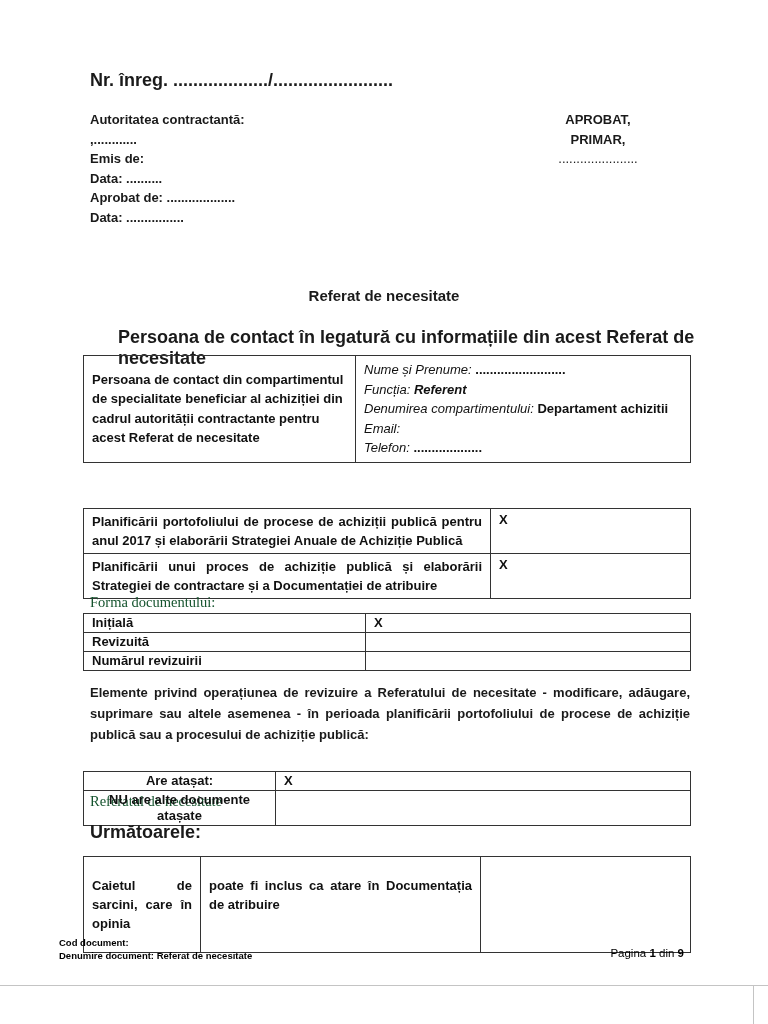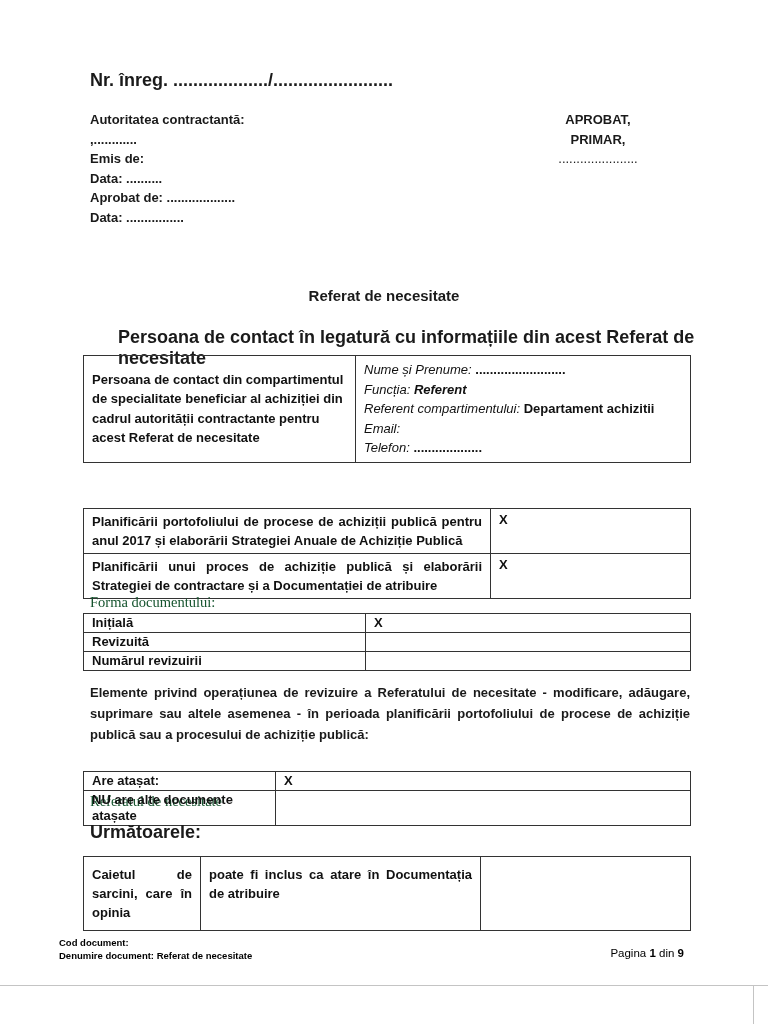--- a/index.html
+++ b/index.html
@@ -30,25 +30,25 @@
 
   .t-destinate { width: 607px; }
   .t-destinate td.txt { width: 407px; padding: 3px 8px; font-weight: 700; line-height: 19px; text-align: justify; }
   .t-destinate td.mark { width: 200px; padding: 3px 8px; font-weight: 700; }
 
   .t-forma { width: 607px; }
   .t-forma td.lbl { width: 282px; padding: 1px 8px; font-weight: 700; line-height: 16px; }
   .t-forma td.mark { width: 325px; padding: 1px 8px; font-weight: 700; line-height: 16px; }
 
   .t-atasat { width: 607px; }
-  .t-atasat td.lbl { width: 192px; padding: 1px 8px; font-weight: 700; line-height: 16px; }
+  .t-atasat td.lbl { width: 192px; padding: 1px 8px; font-weight: 700; line-height: 16px; text-align: center; }
   .t-atasat td.mark { width: 415px; padding: 1px 8px; font-weight: 700; line-height: 16px; }
 
   .t-caiet { width: 607px; }
-  .t-caiet td { padding: 8px 8px; font-weight: 700; line-height: 19px; text-align: justify; }
+  .t-caiet td { padding: 19px 8px; font-weight: 700; line-height: 19px; text-align: justify; }
   .t-caiet td.c1 { width: 117px; }
   .t-caiet td.c2 { width: 280px; }
   .t-caiet td.c3 { width: 210px; }
 
   .para { font-weight: 700; font-size: 13px; line-height: 21px; text-align: justify; }
 
   .footer-small { font-size: 9.5px; font-weight: 700; line-height: 13px; color: #000; }
   .pagina { font-size: 11.5px; color: #000; }
 
   .page-edge-h { position: absolute; left: 0; right: 0; top: 985px; height: 1px; background: #c4c4c4; }
@@ -80,21 +80,21 @@
 
   <div class="abs b fs13" style="top:327px; left:90px; width:600px;margin-left:28px;">Persoana de contact în legatură cu informațiile din acest Referat de necesitate</div>
 
   <table class="abs t-contact" style="top:355px; left:83px;">
     <tbody>
         <tr>
       <td class="lcell">Persoana de contact din compartimentul de specialitate beneficiar al achiziției din cadrul autorității contractante pentru acest Referat de necesitate</td>
       <td class="rcell">
         <div><span class="it">Nume și Prenume:</span> <span class="b">.........................</span></div>
         <div><span class="it">Funcția:</span> <span class="b it">Referent</span></div>
-        <div><span class="it">Referent compartimentului:</span> <span class="b">Departament achizitii</span></div>
+        <div><span class="it">Denumirea compartimentului:</span> <span class="b">Departament achizitii</span></div>
         <div><span class="it">Email:</span></div>
         <div><span class="it">Telefon:</span> <span class="b">...................</span></div>
       </td>
     </tr>
   </tbody>
     </table>
 
 
   <table class="abs t-destinate" style="top:508px; left:83px;">
     <tbody>

